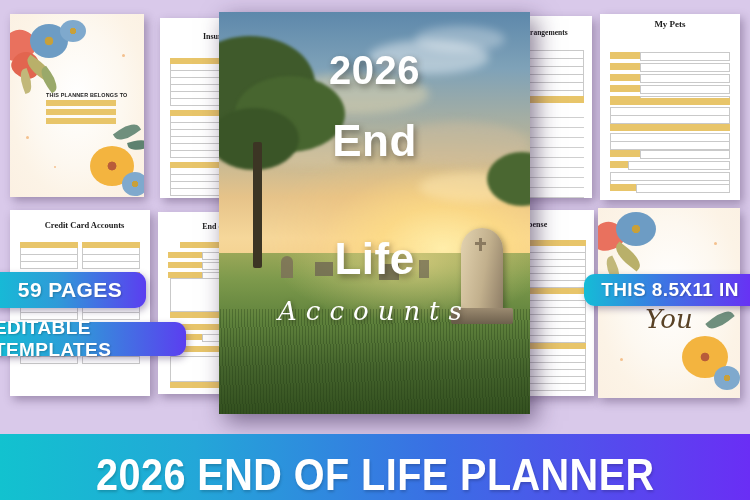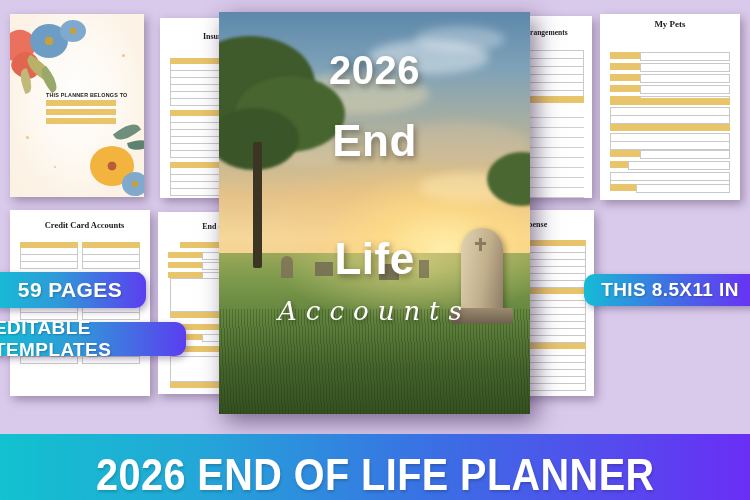--- a/index.html
+++ b/index.html
@@ -323,20 +323,33 @@
       <div class="gold" style="height:6px;"></div>
       <div class="rowline" style="height:6px;"></div>
         <div class="rowline" style="height:6px;"></div>
       <div class="rowline" style="height:6px;"></div>
         <div class="rowline" style="height:6px;"></div>
       <div class="rowline" style="height:6px;"></div>
         <div class="rowline" style="height:6px;"></div>
     </div>
   </div>
 
+  <div class="sheet floral" style="left:598px;top:208px;width:142px;height:190px;">
+    <div class="petal" style="left:-6px;top:14px;width:32px;height:28px;background:#e9715e;transform:rotate(-20deg);"></div>
+    <div class="flower" style="left:18px;top:4px;width:40px;height:34px;background:radial-gradient(circle at 50% 50%,#c8a03a 0 15%,#6d9cc4 17% 100%);"></div>
+    <div class="leaf" style="left:14px;top:42px;width:32px;height:13px;background:#b9b06a;transform:rotate(38deg);"></div>
+    <div class="leaf" style="left:2px;top:56px;width:26px;height:11px;background:#c2b87a;transform:rotate(64deg);"></div>
+    <div class="script" style="position:absolute;left:0;top:96px;width:100%;text-align:center;font-size:26px;
+                color:#5a4326;letter-spacing:0;text-shadow:1px 1px 1px rgba(255,255,255,.8);">You</div>
+    <div class="flower" style="left:84px;top:128px;width:46px;height:42px;background:radial-gradient(circle at 50% 50%,#b85c3a 0 13%,#f3b43f 15% 100%);"></div>
+    <div class="flower" style="left:116px;top:158px;width:26px;height:24px;background:radial-gradient(circle at 50% 50%,#c8a03a 0 18%,#7fa9cd 20% 100%);"></div>
+    <div class="leaf" style="left:108px;top:106px;width:28px;height:12px;background:#6f8f7d;transform:rotate(-38deg);"></div>
+    <div class="dot" style="left:116px;top:34px;width:3px;height:3px;"></div>
+    <div class="dot" style="left:22px;top:150px;width:3px;height:3px;"></div>
+  </div>
 
   <div class="cover">
     <div class="sky"></div>
     <div class="cloud" style="left:150px;top:28px;width:120px;height:34px;background:rgba(255,255,255,.42);"></div>
     <div class="cloud" style="left:196px;top:14px;width:90px;height:26px;background:rgba(255,255,255,.30);"></div>
     <div class="cloud" style="left:60px;top:62px;width:150px;height:40px;background:rgba(245,225,175,.40);"></div>
     <div class="cloud" style="left:170px;top:110px;width:140px;height:44px;background:rgba(210,190,160,.45);"></div>
     <div class="cloud" style="left:30px;top:120px;width:120px;height:34px;background:rgba(225,205,170,.35);"></div>
     <div class="cloud" style="left:200px;top:160px;width:110px;height:30px;background:rgba(255,235,185,.45);"></div>
 

